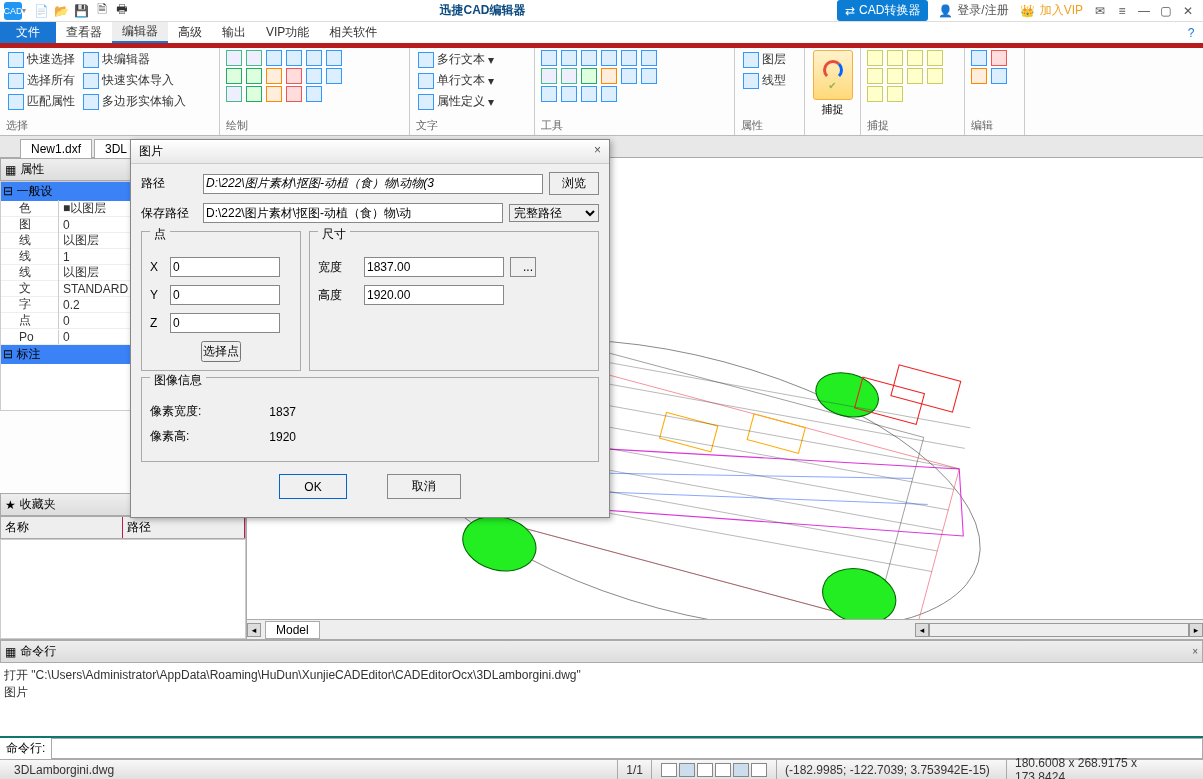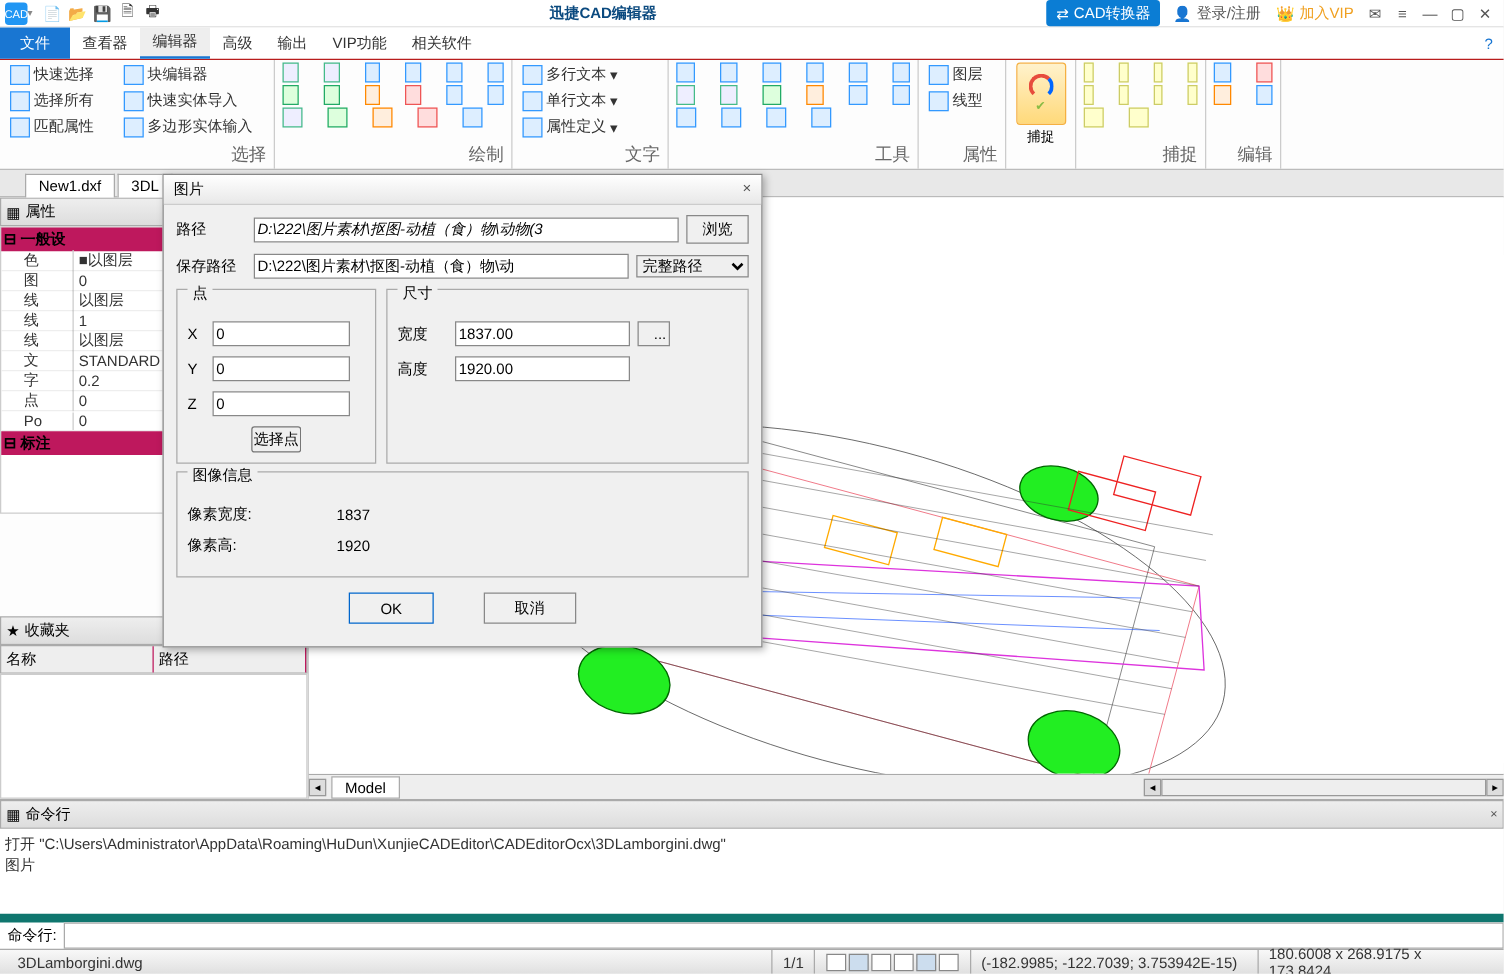--- a/index.html
+++ b/index.html
@@ -6,29 +6,29 @@
 body{background:#f0f0f0;width:1203px;height:779px;overflow:hidden;display:flex;flex-direction:column}
 .titlebar{height:22px;background:#fff;display:flex;align-items:center;padding:0 4px;border-bottom:1px solid #ddd}
 .titlebar .logo{width:18px;height:18px;background:#2196f3;border-radius:3px;color:#fff;font-size:9px;display:flex;align-items:center;justify-content:center;margin-right:0}
 .titlebar .dd{width:10px;font-size:8px;color:#888}
 .titlebar .tb-icon{width:20px;height:16px;display:flex;align-items:center;justify-content:center;color:#333}
 .titlebar .spacer{flex:1;text-align:center;font-weight:bold;color:#0b4a7f}
 .titlebar .cad-conv{background:#0b7dd4;color:#fff;padding:2px 8px;border-radius:3px;margin:0 4px;display:flex;align-items:center;gap:4px}
 .titlebar .login{color:#555;margin:0 6px;display:flex;align-items:center;gap:4px}
 .titlebar .vip{color:#f0a020;margin:0 6px;display:flex;align-items:center;gap:4px}
 .titlebar .win-btn{width:22px;text-align:center;color:#555}
-.menubar{height:26px;background:#fff;display:flex;align-items:center;border-bottom:1px solid #b91c1c}
+.menubar{height:26px;background:#fff;display:flex;align-items:center;border-bottom:5px solid #b91c1c}
 .menubar .file-btn{background:#1976d2;color:#fff;padding:4px 16px;height:100%;display:flex;align-items:center}
 .menubar .tab{padding:4px 10px;color:#333;height:100%;display:flex;align-items:center}
 .menubar .tab.sel{background:#eee;border-bottom:2px solid #1976d2}
 .menubar .help{margin-left:auto;width:24px;color:#1976d2;text-align:center}
 .ribbon{height:88px;background:#fdfdfd;border-bottom:1px solid #bbb;display:flex}
 .rgroup{border-right:1px solid #ccc;padding:2px 6px;display:flex;flex-direction:column;gap:2px}
-.rgroup .lbl{text-align:right;color:#666;font-size:14px;margin-top:auto}
-.rrow{display:flex;gap:20px;align-items:center}
+.rgroup .lbl{text-align:left;color:#666;font-size:11px;margin-top:auto}
+.rrow{display:flex;gap:4px;align-items:center}
 .rbtn{display:flex;align-items:center;gap:3px;padding:1px 2px;color:#333}
 .ricon{width:16px;height:16px;border:1px solid #4b8;background:#eef}
 .ri-blue{border-color:#39f;background:#def}
 .ri-orange{border-color:#f80;background:#fed}
 .ri-red{border-color:#e55;background:#fdd}
 .ri-green{border-color:#2a6;background:#dfd}
 .ri-yellow{background:#ffc;border-color:#cc6}
 .big-btn{width:40px;height:50px;border:1px solid #f5b041;background:linear-gradient(#fff2cc,#ffd97a);display:flex;flex-direction:column;align-items:center;justify-content:center;border-radius:3px}
 .big-btn .arc{width:20px;height:20px;border:3px solid #e74c3c;border-radius:50%;border-bottom-color:transparent;border-right-color:#06f}
 .filetabs{height:22px;background:#e8e8e8;display:flex;align-items:flex-end;border-bottom:1px solid #aaa;padding-left:20px}
@@ -36,32 +36,32 @@
 .ftab.act{background:#fff}
 .main{flex:1;display:flex;background:#fff;min-height:0}
 .leftpane{width:247px;border-right:1px solid #aaa;display:flex;flex-direction:column;background:#fdfdfd}
 .panel-hdr{background:linear-gradient(#eee,#ddd);border:1px solid #aaa;padding:2px 4px;display:flex;align-items:center;gap:4px}
 .panel-hdr .px{margin-left:auto;color:#555;font-size:10px}
 .combo{width:100%;border:1px solid #aaa;padding:1px 4px;background:#fff}
 .prop-tree{border:1px solid #ccc;flex:0 0 auto;background:#fff}
 .prop-row{display:flex;border-bottom:1px solid #eee;height:16px;align-items:center}
 .prop-row .k{width:58px;padding-left:18px;border-right:1px solid #ccc;color:#333;overflow:hidden;white-space:nowrap}
 .prop-row .v{flex:1;padding-left:4px;color:#333;overflow:hidden;white-space:nowrap}
-.prop-grp{background:#be185d;font-weight:bold;padding:1px 2px}
+.prop-grp{background:#3b82f6;font-weight:normal;padding:1px 2px}
 .fav-hdr{display:flex;border:1px solid #aaa;background:#eee}
 .fav-hdr div{flex:1;border-right:1px solid #be185d;padding:2px 4px}
 .canvas{flex:1;display:flex;flex-direction:column;position:relative;min-width:0}
 .viewport{flex:1;background:#fff;position:relative;overflow:hidden}
 .viewport svg{width:100%;height:100%}
 .model-tab{height:20px;border-top:1px solid #aaa;display:flex;align-items:center;background:#eee}
 .model-tab .mt{background:#fff;border:1px solid #aaa;padding:1px 10px;margin-left:4px}
 .model-tab .sb{width:14px;height:14px;border:1px solid #999;background:#ddd;text-align:center;font-size:9px;line-height:12px}
 .cmd-area{height:120px;border-top:1px solid #aaa;display:flex;flex-direction:column;background:#fff}
 .cmd-log{flex:1;padding:4px;color:#333;font-family:SimSun,monospace;overflow:auto}
-.cmd-input{display:flex;border-top:7px solid #0f766e}
+.cmd-input{display:flex;border-top:2px solid #0f766e}
 .cmd-input .lbl{padding:2px 6px}
 .cmd-input input{flex:1;border:1px solid #aaa;padding:1px}
 .statusbar{height:20px;background:linear-gradient(#f8f8f8,#e0e0e0);border-top:1px solid #aaa;display:flex;align-items:center;padding:0 6px;color:#333}
 .statusbar .cell{border-right:1px solid #aaa;padding:0 8px;height:100%;display:flex;align-items:center}
 .sico{width:16px;height:14px;border:1px solid #888;margin:0 1px;background:#fff}
 .sico.on{background:#cde}
 .dialog{position:absolute;left:130px;top:139px;width:480px;background:#f0f0f0;border:1px solid #888;box-shadow:2px 2px 6px rgba(0,0,0,.3);z-index:10}
 .dlg-title{background:linear-gradient(#fff,#e8e8e8);padding:3px 8px;border-bottom:1px solid #ccc;display:flex}
 .dlg-title .x{margin-left:auto;color:#555}
 .dlg-body{padding:8px 10px}

